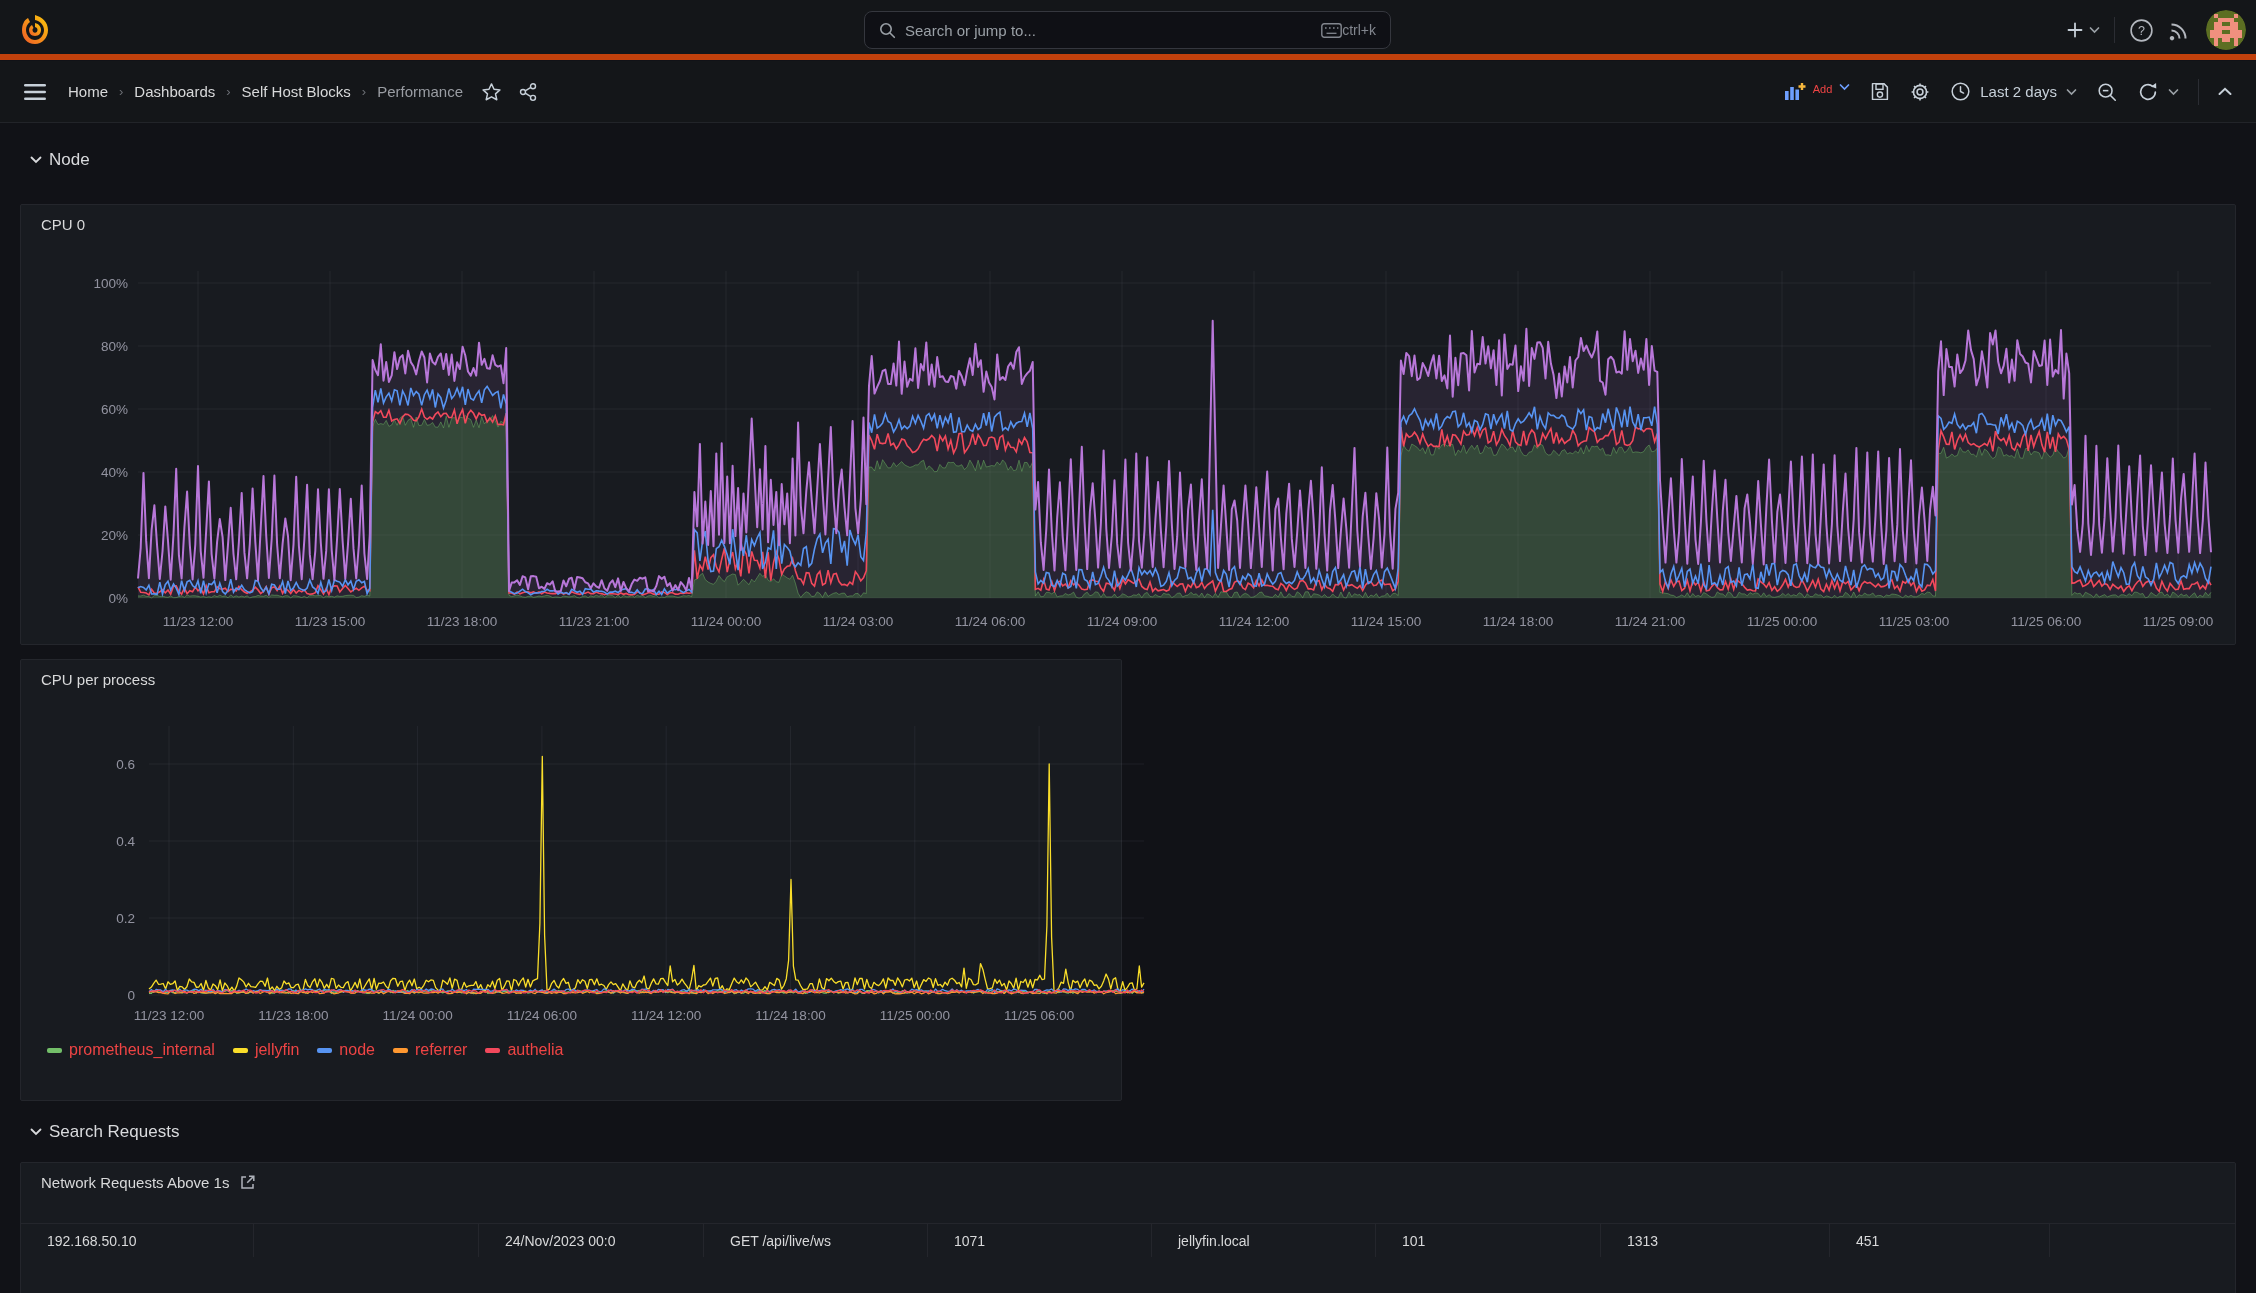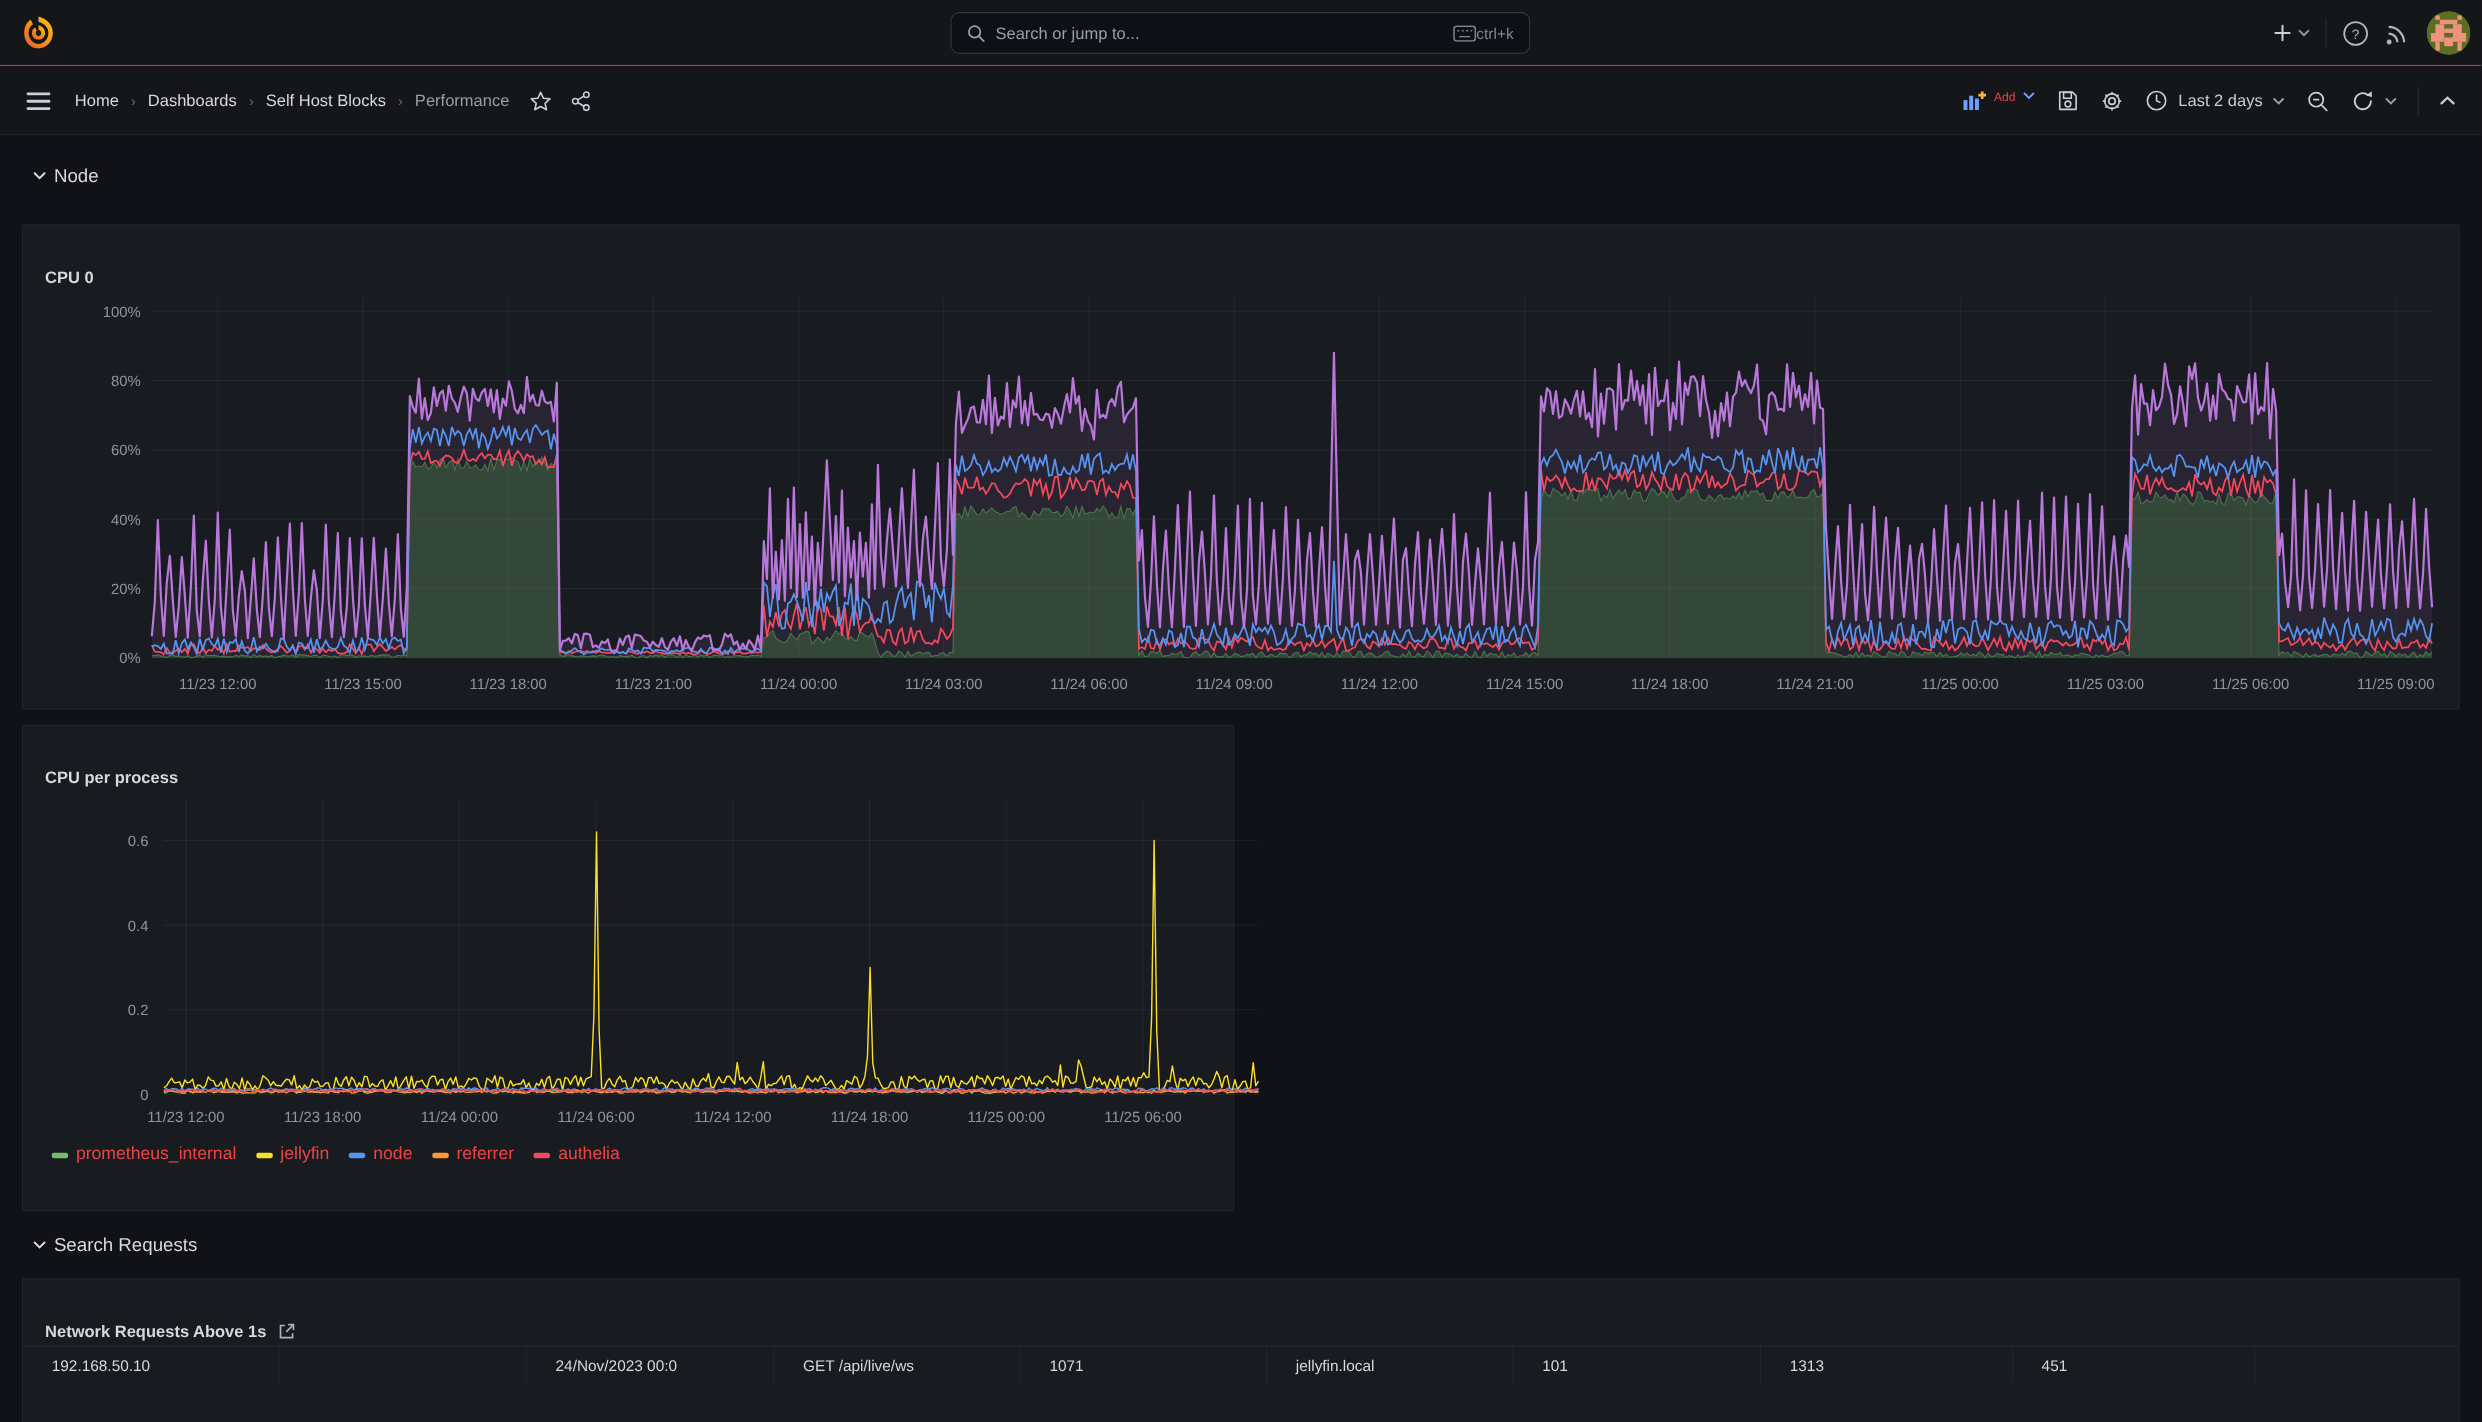--- a/index.html
+++ b/index.html
@@ -2,21 +2,21 @@
 <html><head>
 <meta charset="utf-8">
 <style>
   * { margin:0; padding:0; box-sizing:border-box; }
   html,body { width:2256px; height:1293px; overflow:hidden; background:#111217;
     font-family:"Liberation Sans", sans-serif; color:#d8d9da; }
   .stage { position:relative; width:2256px; height:1293px; }
 
   
   .topbar { position:absolute; left:0; top:0; width:2256px; height:60px;
-    background:#141619; border-bottom:1px solid #c2410c;
+    background:#141619; border-bottom:6px solid #c2410c;
     display:flex; align-items:center; }
   .logo { position:absolute; left:18px; top:13px; width:34px; height:34px; }
   .searchbox { position:absolute; left:864px; top:11px; width:527px; height:38px;
     background:#0f1015; border:1px solid #35373e; border-radius:8px;
     display:flex; align-items:center; padding:0 14px; gap:9px; color:#9aa0a6; font-size:15px; }
   .searchbox .grow { flex:1; }
   .shortcut { display:flex; align-items:center; gap:0; color:#82868e; font-size:14px; }
   .tb-right { position:absolute; right:10px; top:0; height:60px; display:flex; align-items:center; gap:14px; }
   .icon-btn { display:flex; align-items:center; justify-content:center; color:#aeb2ba; }
   .vdiv { width:1px; height:26px; background:#2b2d33; }
@@ -32,22 +32,22 @@
   .crumb-sep { color:#6c6f75; font-size:13px; }
   .crumb-icons { display:flex; align-items:center; gap:16px; margin-left:18px; color:#c7d0d9; }
   .toolbar { margin-left:auto; display:flex; align-items:center; gap:19px; color:#c7d0d9; }
   .addbtn { display:flex; align-items:flex-start; gap:7px; color:#ef4444; font-size:11px; font-weight:500; }
   .timebtn { display:flex; align-items:center; gap:9px; font-size:15px; color:#c7d0d9; }
 
   
   .section-head { position:absolute; display:flex; align-items:center; gap:7px;
     color:#d9dadd; font-size:17px; font-weight:500; }
   .panel { position:absolute; background:#181b20; border:1px solid #24262c; border-radius:2px; }
-  .panel-title { position:absolute; left:20px; top:11px; font-size:15px; font-weight:700;
-    color:#d8d9da; display:flex; align-items:center; gap:10px;margin-top:28px; }
+  .panel-title { position:absolute; left:20px; top:11px; font-size:15px; font-weight:400;
+    color:#d8d9da; display:flex; align-items:center; gap:10px; }
 
   
   .tbl { position:absolute; left:0; top:60px; right:0; }
   .tbl-head, .tbl-row { display:grid;
     grid-template-columns:232px 225px 225px 224px 224px 224px 225px 229px 220px 1fr; }
   .tbl-head { height:48px; align-items:center; }
   .tbl-head .th { padding-left:26px; font-size:14.5px; font-weight:500; color:#d2d4d8; }
   .tbl-row { border-top:1px solid #24262c; height:34px; align-items:center; }
   .tbl-row .td { padding-left:26px; font-size:14px; color:#d8d9da; border-left:1px solid #24262c;
     overflow:hidden; white-space:nowrap; padding-top:9px; height:100%; }

